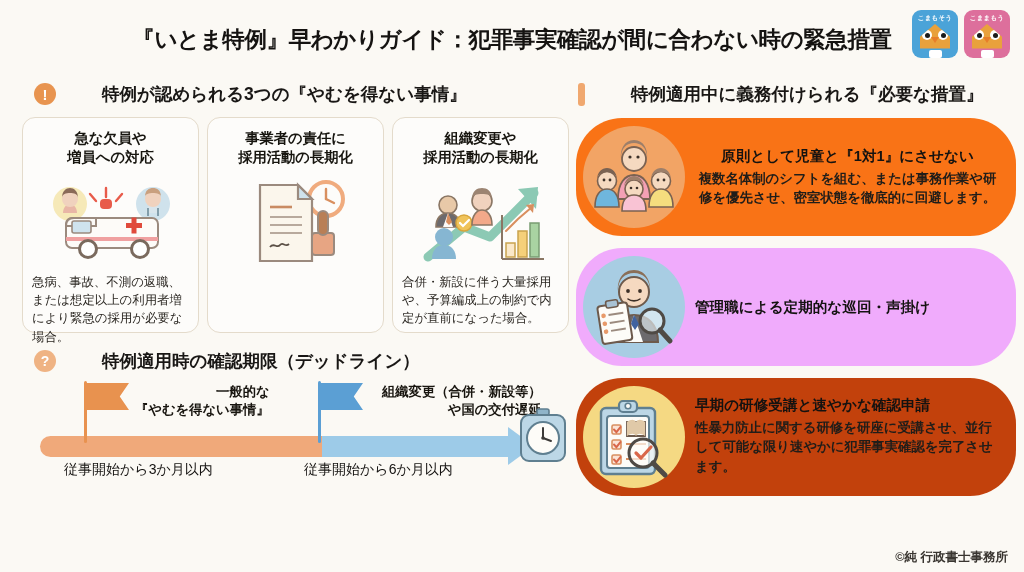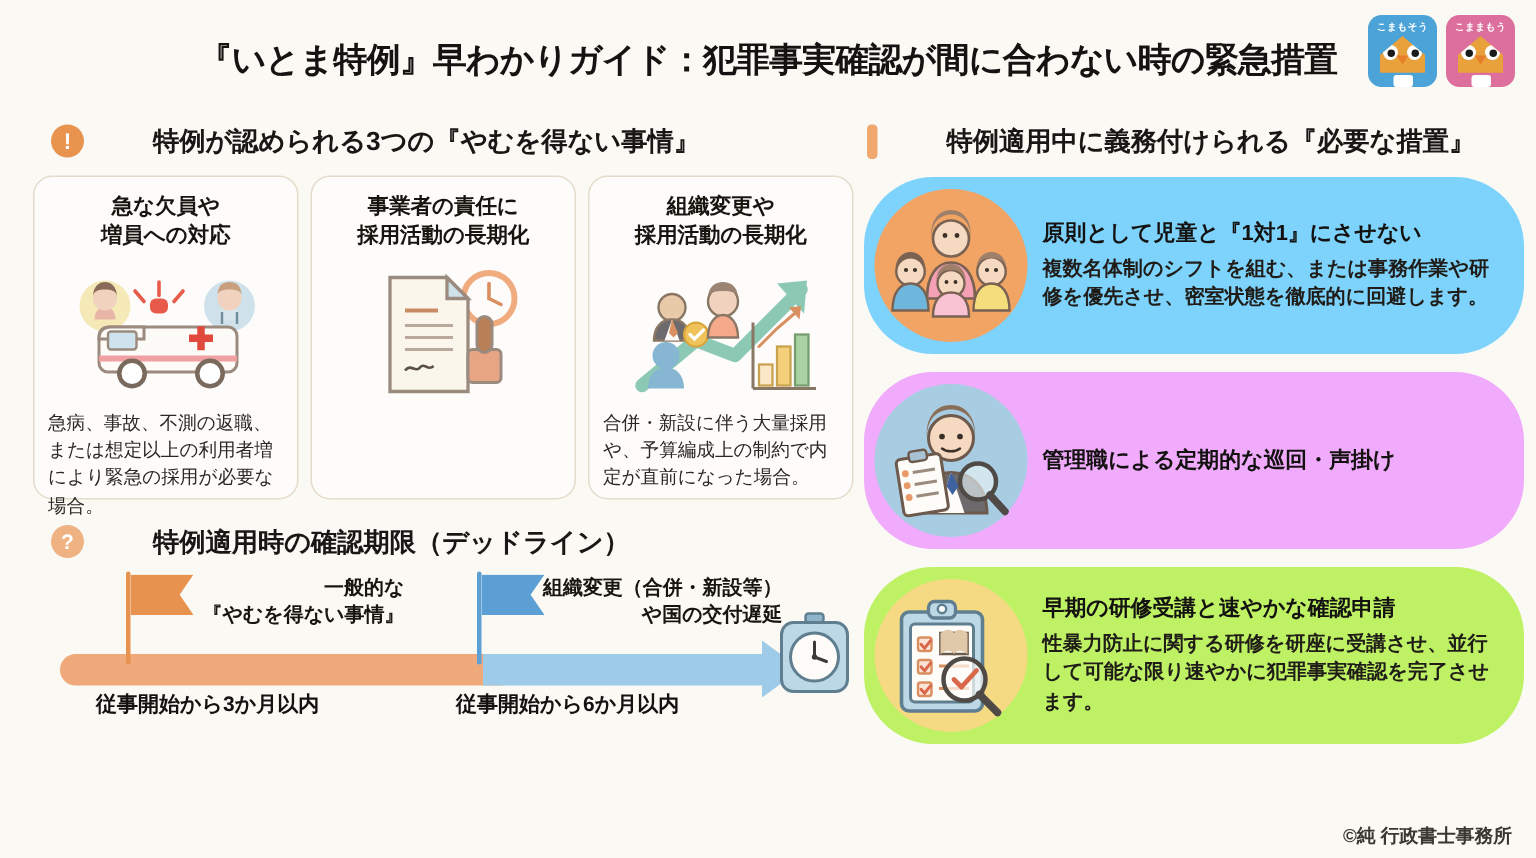--- a/index.html
+++ b/index.html
@@ -72,31 +72,31 @@
   .tl-arrow{ position:absolute; left:486px; top:48px; width:0;height:0;
              border-top:19px solid transparent;border-bottom:19px solid transparent;
              border-left:26px solid #9dcbe8; }
   .flag{ position:absolute; }
   .flag .pole{ position:absolute; left:0; top:0; width:3.4px; height:62px; border-radius:2px; }
   .flag .cloth{ position:absolute; left:3px; top:2px; width:42px; height:27px;
                 clip-path:polygon(0 0,100% 0,78% 50%,100% 100%,0 100%); }
   .flag.f1 .pole{ background:#e8924f; } .flag.f1 .cloth{ background:#e8924f; }
   .flag.f2 .pole{ background:#5b9fd4; } .flag.f2 .cloth{ background:#5b9fd4; }
   .flag-label{ position:absolute; font-size:13.3px; font-weight:bold; line-height:1.36; color:#18150f; white-space:nowrap; }
-  .tl-caption{ position:absolute; top:82px; font-size:14px; font-weight:bold; color:#141210; white-space:nowrap; }
+  .tl-caption{ position:absolute; top:82px; font-size:14px; font-weight:normal; color:#141210; white-space:nowrap; }
   .stopwatch{ position:absolute; left:495px; top:28px; width:52px; height:58px; }
 
   
   #right-col{ position:absolute; left:576px; top:82px; width:440px; }
   #measure-head{ margin-left:2px; }
   .m-card{ display:flex; align-items:center; gap:10px; border-radius:46px;
            padding:7px 16px 7px 7px; margin-top:12px; height:118px; }
-  .m-card.c1{ background:#7dd3fc; }
+  .m-card.c1{ background:#f97316;text-align:center; }
   .m-card.c2{ background:#f0abfc; }
-  .m-card.c3{ background:#bef264; }
+  .m-card.c3{ background:#c2410c;font-family:Liberation Mono, monospace; }
   .m-icon{ width:102px;height:102px;border-radius:50%;flex:none;
            display:flex;align-items:center;justify-content:center; }
   .m-card.c1 .m-icon{ background:#f2a465; }
   .m-card.c2 .m-icon{ background:#a8cde3; }
   .m-card.c3 .m-icon{ background:#f5d983; }
   .m-text{ flex:1; }
   .m-title{ font-size:14.6px; font-weight:bold; color:#141210; line-height:1.3; }
   .m-body{ font-size:13.4px; font-weight:bold; line-height:1.43; color:#201d19; margin-top:3px; }
 
   
@@ -245,21 +245,21 @@
     </div>
     <div class="flag-label" style="left:113px; top:4px;">
       <span>一般的な</span><br>
       <span>『やむを得ない事情』</span>
     </div>
 
     <div class="flag f2" style="left:296px; top:2px;">
       <div class="pole"></div>
       <div class="cloth"></div>
     </div>
-    <div class="flag-label" style="left:340px; top:4px;">
+    <div class="flag-label" style="left:360px; top:4px;">
       <span>組織変更（合併・新設等）</span><br>
       <span>や国の交付遅延</span>
     </div>
 
     <div class="tl-caption" style="left:42px;">従事開始から3か月以内</div>
     <div class="tl-caption" style="left:282px;">従事開始から6か月以内</div>
 
     <div class="stopwatch">
       <svg width="52" height="58" viewBox="0 0 52 58">
         <rect x="20" y="2" width="12" height="6" rx="2" fill="#8fb4c9" stroke="#5f7f90" stroke-width="1.6"></rect>

